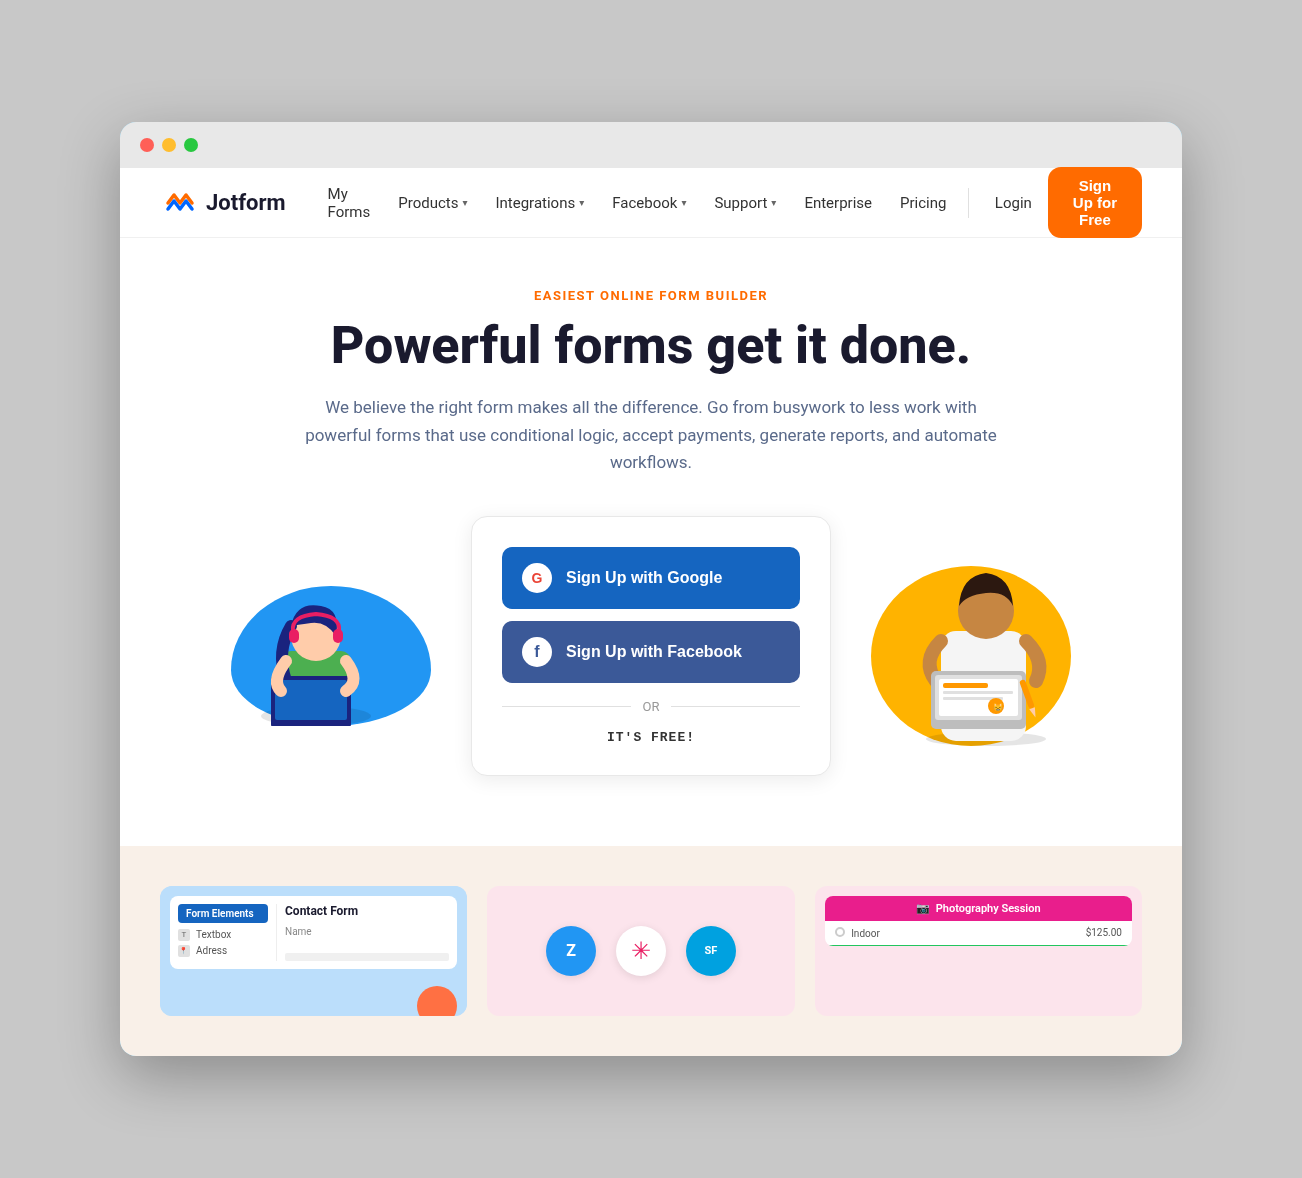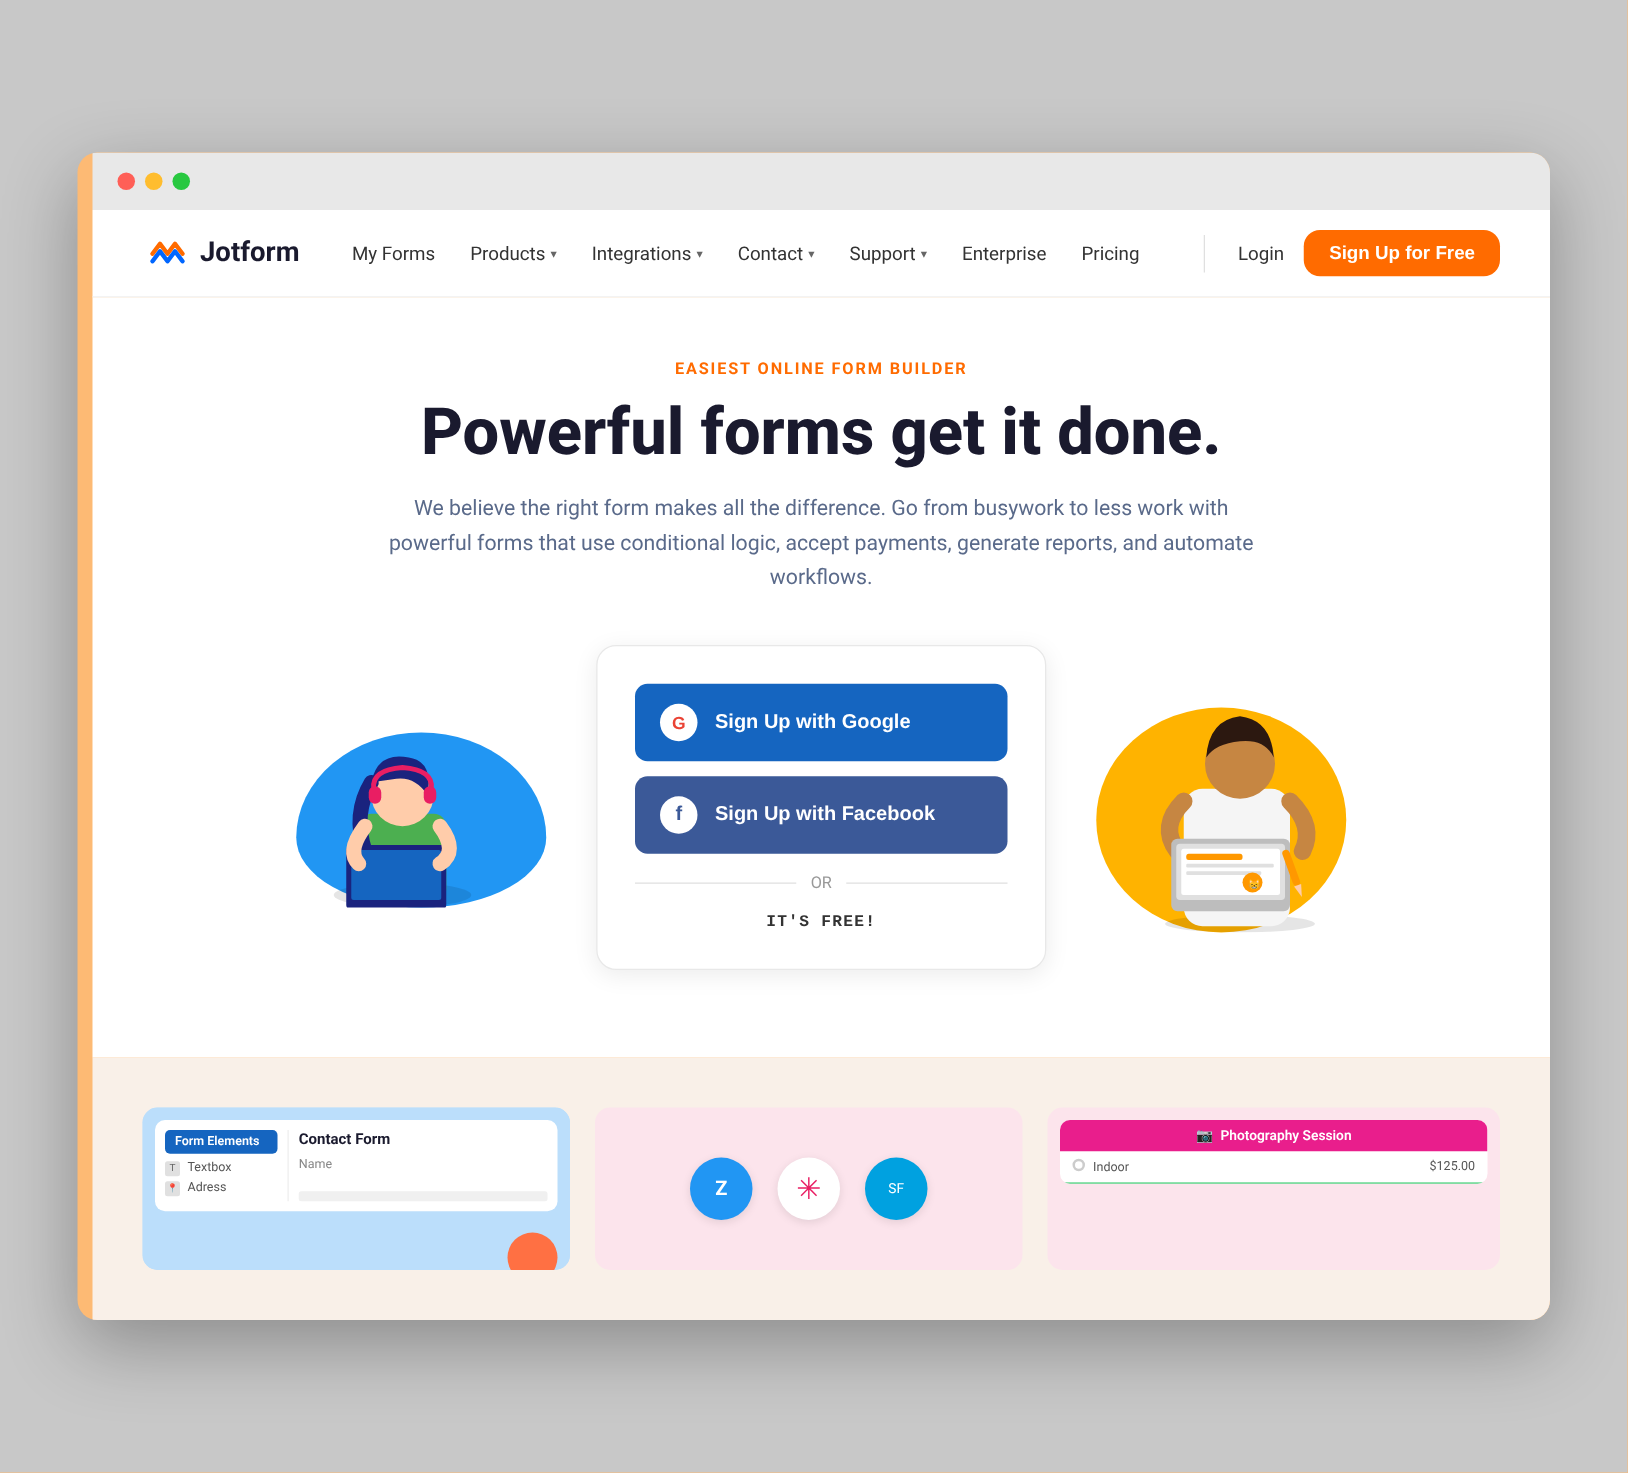--- a/index.html
+++ b/index.html
@@ -5,26 +5,25 @@
     * { margin: 0; padding: 0; box-sizing: border-box; }
     body {
       background: #c8c8c8;
       display: flex;
       justify-content: center;
       align-items: center;
       min-height: 100vh;
       font-family: -apple-system, BlinkMacSystemFont, 'Segoe UI', Roboto, sans-serif;
     }
     .browser-window {
-      width: 1178px;
-      background: #fdba74;
+      width: 1062px;
+      background: #7dd3fc;
       border-radius: 16px;
       overflow: hidden;
       box-shadow: 0 20px 60px rgba(0,0,0,0.3);
-      padding-left: 12px;
     }
     .browser-chrome {
       background: #e8e8e8;
       padding: 16px 20px;
       display: flex;
       align-items: center;
       gap: 8px;
     }
     .traffic-light {
       width: 14px; height: 14px;
@@ -406,21 +405,21 @@
       </div>
       <div class="nav-item">
         <span>Products</span>
         <span class="nav-chevron">▾</span>
       </div>
       <div class="nav-item">
         <span>Integrations</span>
         <span class="nav-chevron">▾</span>
       </div>
       <div class="nav-item">
-        <span>Contact</span>
+        <span>Facebook</span>
         <span class="nav-chevron">▾</span>
       </div>
       <div class="nav-item">
         <span>Support</span>
         <span class="nav-chevron">▾</span>
       </div>
       <div class="nav-item">
         <span>Enterprise</span>
       </div>
       <div class="nav-item">
@@ -551,21 +550,21 @@
       </div>
     </div>
 
     <div class="bottom-card card-salmon" style="background: #fce4ec;">
       <div class="integration-icon" style="background: #2196f3; color: white; font-size: 16px; font-weight: 700;">
         Z
       </div>
       <div class="integration-icon" style="background: #fff; font-size: 24px; color: #e91e63; font-weight: 300;">
         ✳
       </div>
-      <div class="integration-icon" style="background: #00a1e0; color: white; font-size: 11px; font-weight: 400; text-align: center; padding: 4px;">
+      <div class="integration-icon" style="background: #00a1e0; color: white; font-size: 11px; font-weight: 700; text-align: center; padding: 4px;">
         SF
       </div>
     </div>
 
     <div class="bottom-card" style="background: #fce4ec; padding: 10px; border-radius: 12px;">
       <div class="photo-card-inner">
         <div class="photo-card-header">
           <span>📷</span>
           <span>Photography Session</span>
         </div>

